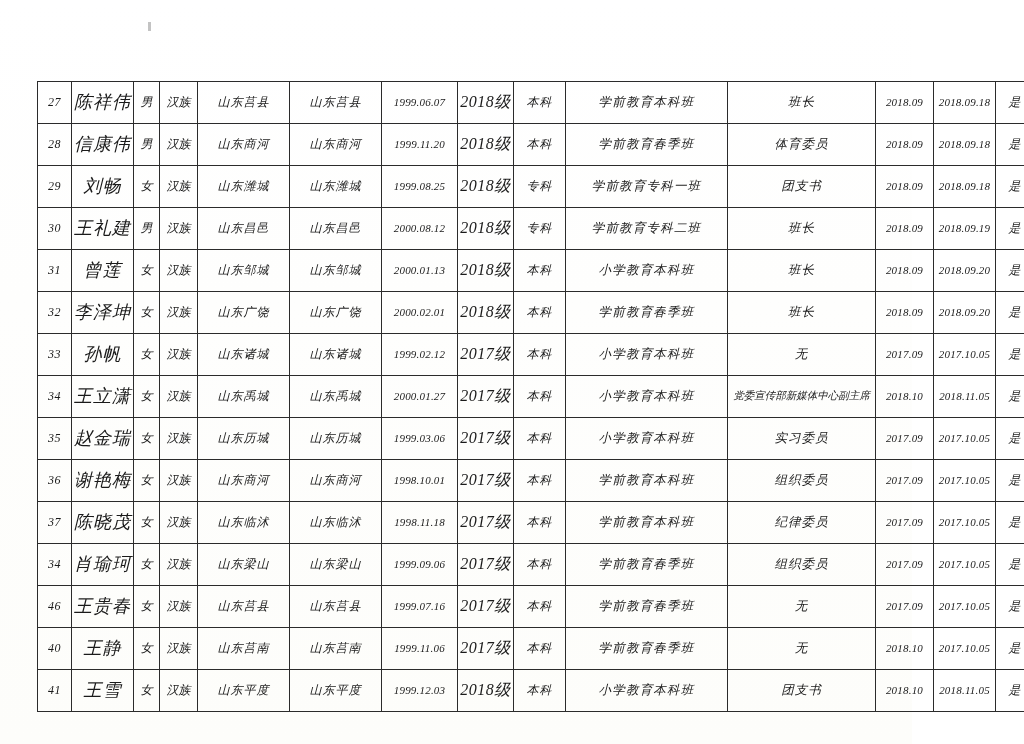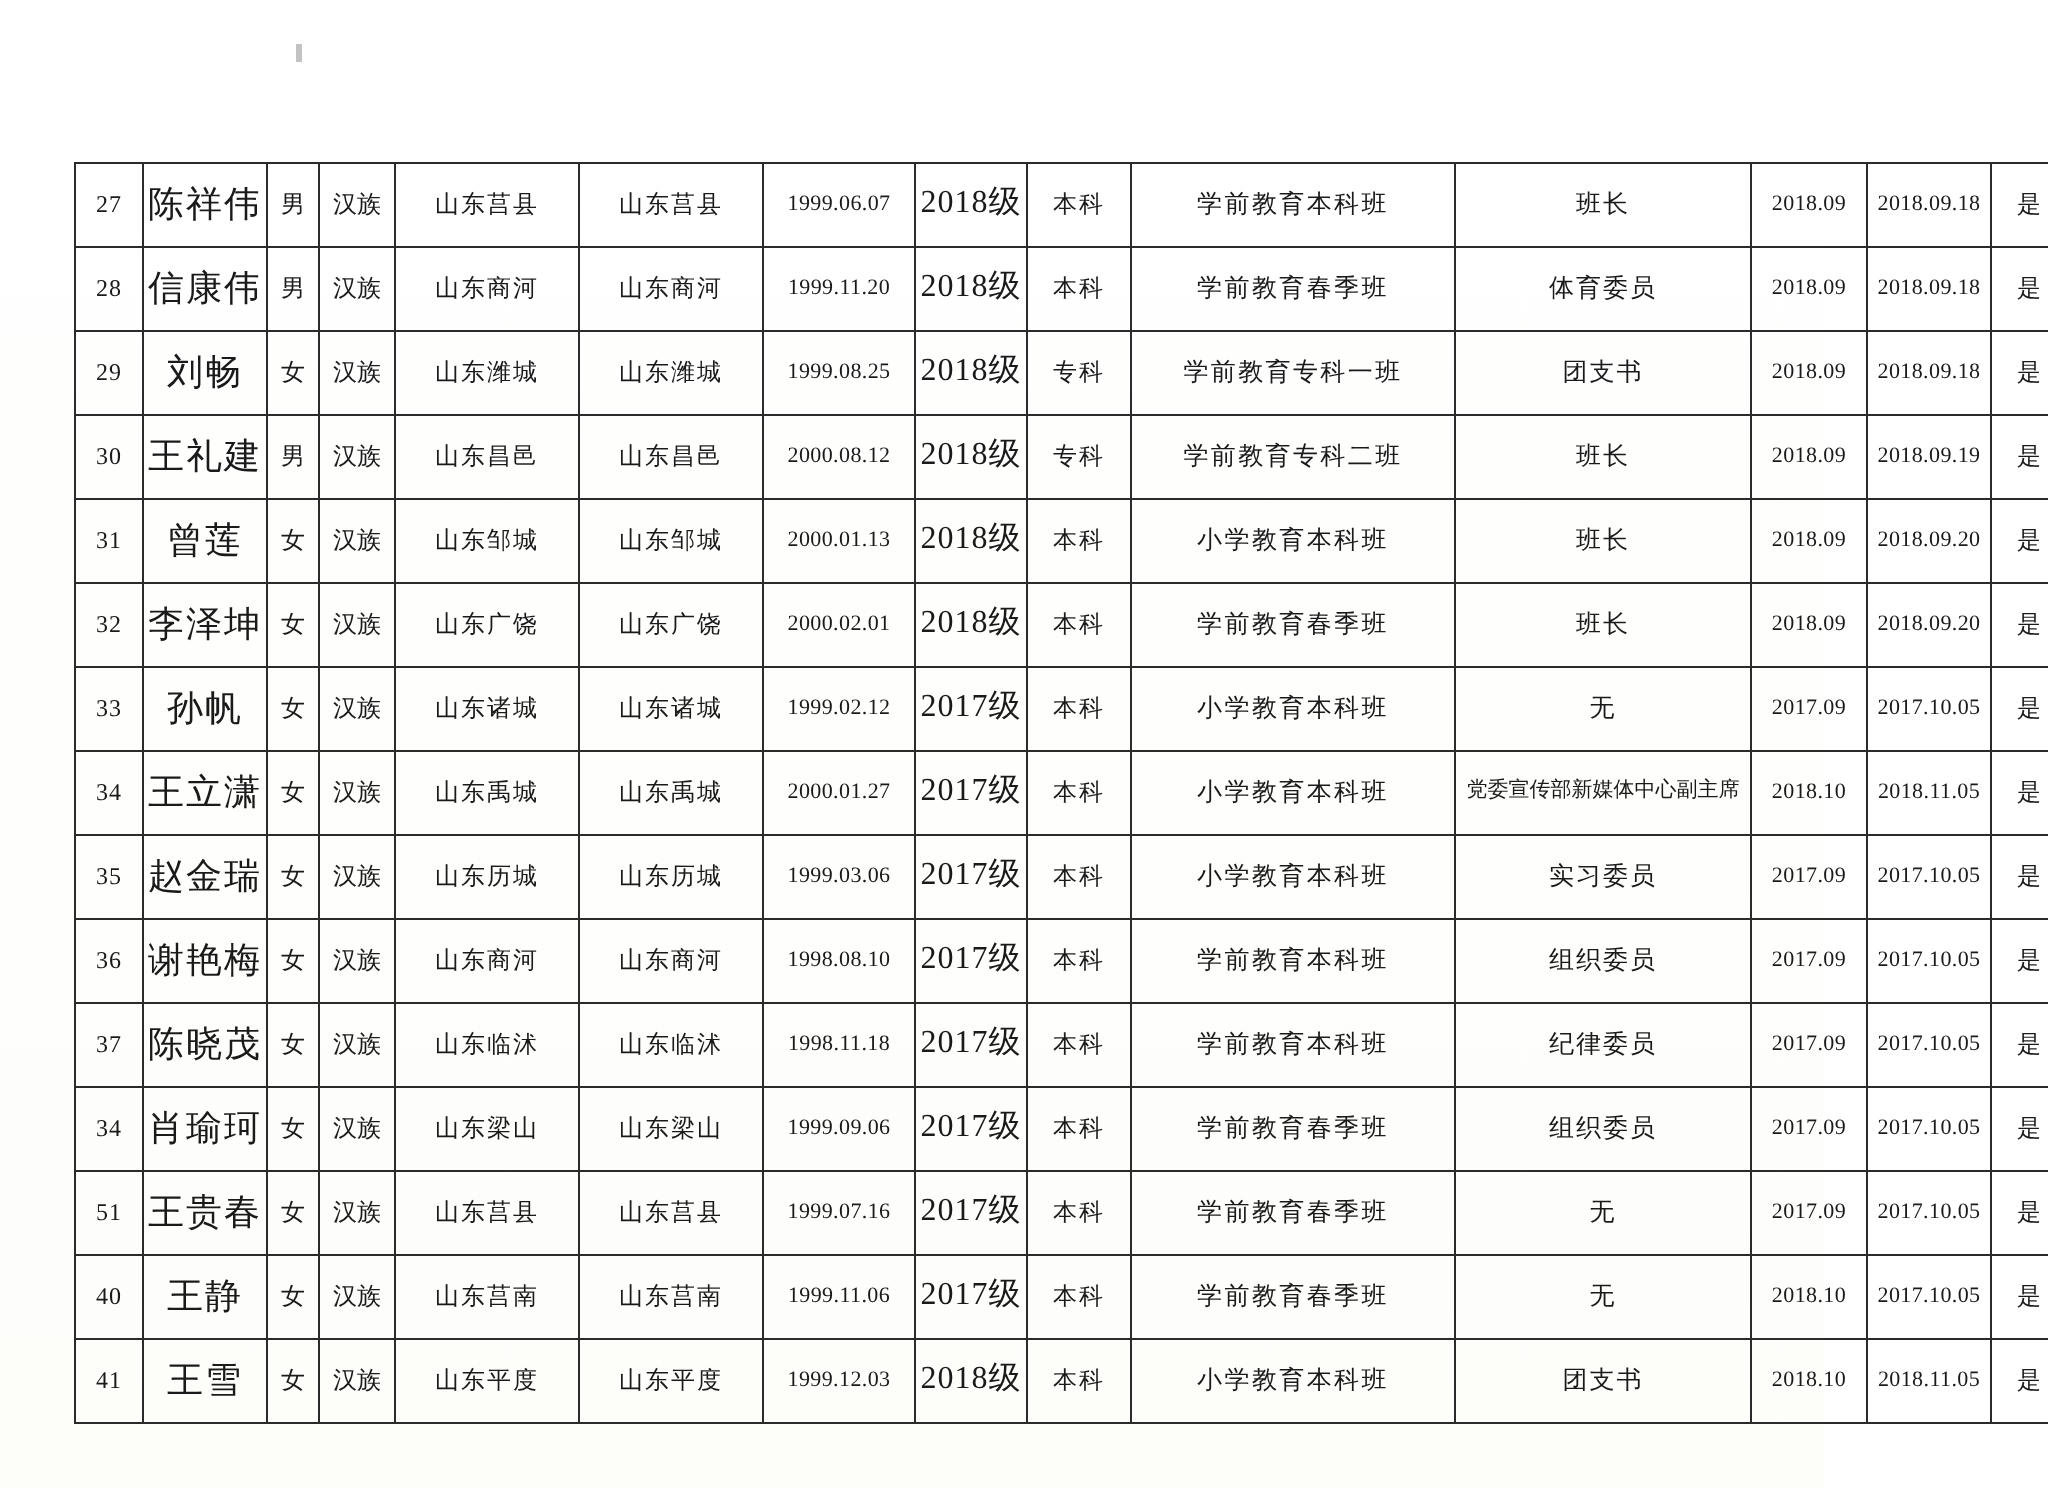--- a/index.html
+++ b/index.html
@@ -15,20 +15,21 @@
     color: #1a1a1a;
     overflow: hidden;
   }
   .page {
     position: absolute;
     left: 0;
     top: 0;
     width: 912px;
     height: 744px;
     background: #fdfdfb;
+    font-style: italic;
   }
   
   .paper-tint {
     position: absolute;
     inset: 0;
     background:
       linear-gradient(180deg, #ffffff 0%, #fefefd 40%, #fdfdfa 100%);
   }
   .scan-mark {
     position: absolute;
@@ -269,21 +270,21 @@
           <td class="yn">是</td>
 
         </tr>
         <tr>
           <td class="num">36</td>
           <td class="name">谢艳梅</td>
           <td class="sex">女</td>
           <td class="nation">汉族</td>
           <td class="origin">山东商河</td>
           <td class="house">山东商河</td>
-          <td class="birth">1998.08.10</td>
+          <td class="birth">1998.10.01</td>
           <td class="grade">2017级</td>
           <td class="level">本科</td>
           <td class="klass">学前教育本科班</td>
           <td class="duty">组织委员</td>
           <td class="appdate">2017.09</td>
           <td class="joindate">2017.10.05</td>
           <td class="yn">是</td>
 
         </tr>
         <tr>
@@ -314,21 +315,21 @@
           <td class="grade">2017级</td>
           <td class="level">本科</td>
           <td class="klass">学前教育春季班</td>
           <td class="duty">组织委员</td>
           <td class="appdate">2017.09</td>
           <td class="joindate">2017.10.05</td>
           <td class="yn">是</td>
 
         </tr>
         <tr>
-          <td class="num">51</td>
+          <td class="num">46</td>
           <td class="name">王贵春</td>
           <td class="sex">女</td>
           <td class="nation">汉族</td>
           <td class="origin">山东莒县</td>
           <td class="house">山东莒县</td>
           <td class="birth">1999.07.16</td>
           <td class="grade">2017级</td>
           <td class="level">本科</td>
           <td class="klass">学前教育春季班</td>
           <td class="duty">无</td>

